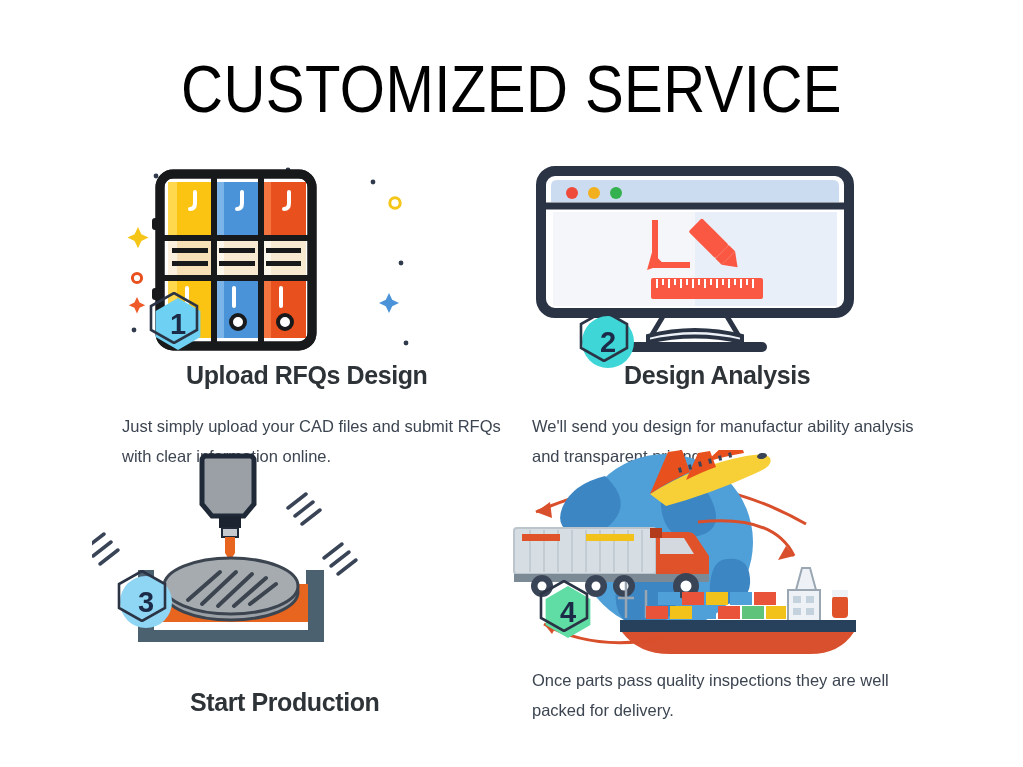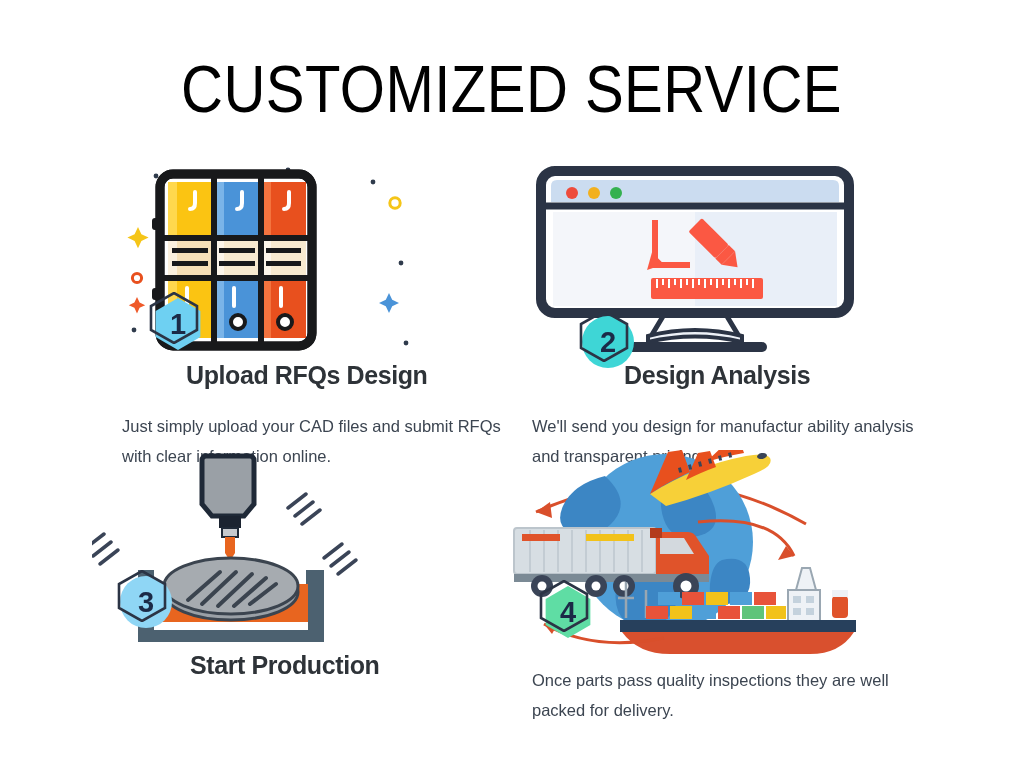--- a/index.html
+++ b/index.html
@@ -354,21 +354,21 @@
       <div class="badge" style="left:22px; top:118px;">
         <div class="hex-fill" style="background:#8fd6f5; border-radius:50%; clip-path:none;"></div>
         <svg class="hex-line" viewBox="0 0 52 52">
           <polygon points="26,1 49,14 49,38 26,51 3,38 3,14" fill="none" stroke="#2b3445" stroke-width="2.6"></polygon>
         </svg>
         <div class="num">3</div>
       </div>
     </div>
 
     <div class="step-head">
-      <div class="head-label" style="left:98px;">Start Production</div>
+      <div class="head-label" style="left:98px;margin-top:37px;">Start Production</div>
     </div>
 
   </div>
 
   <div class="step step-c2 step-r2">
 
     <div class="art">
       <div class="art-inner">
         <svg width="430" height="205" viewBox="0 0 430 205">
 

